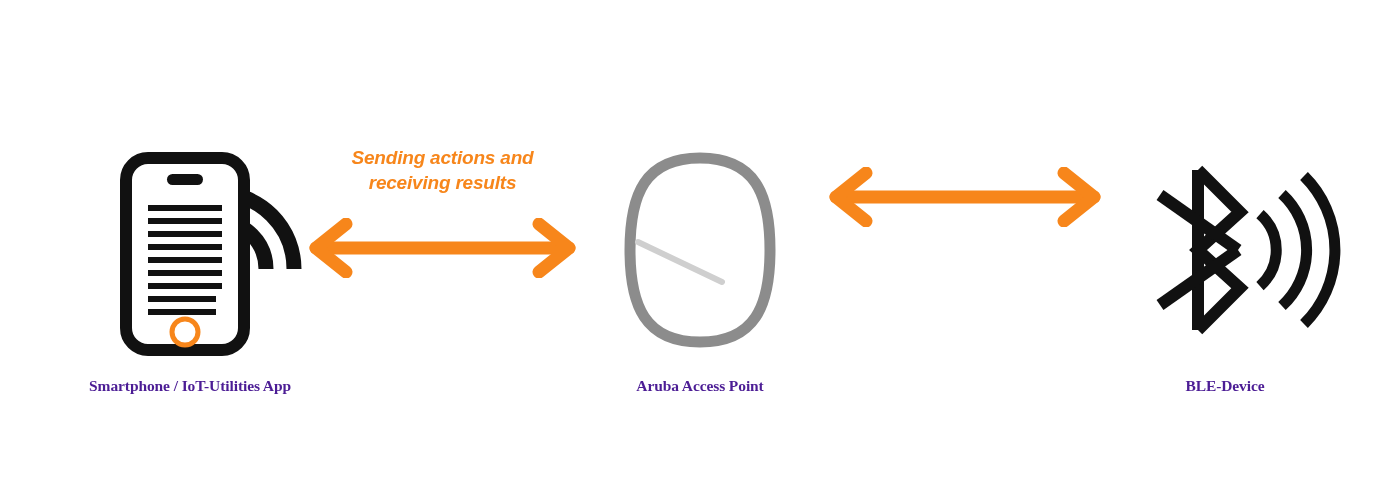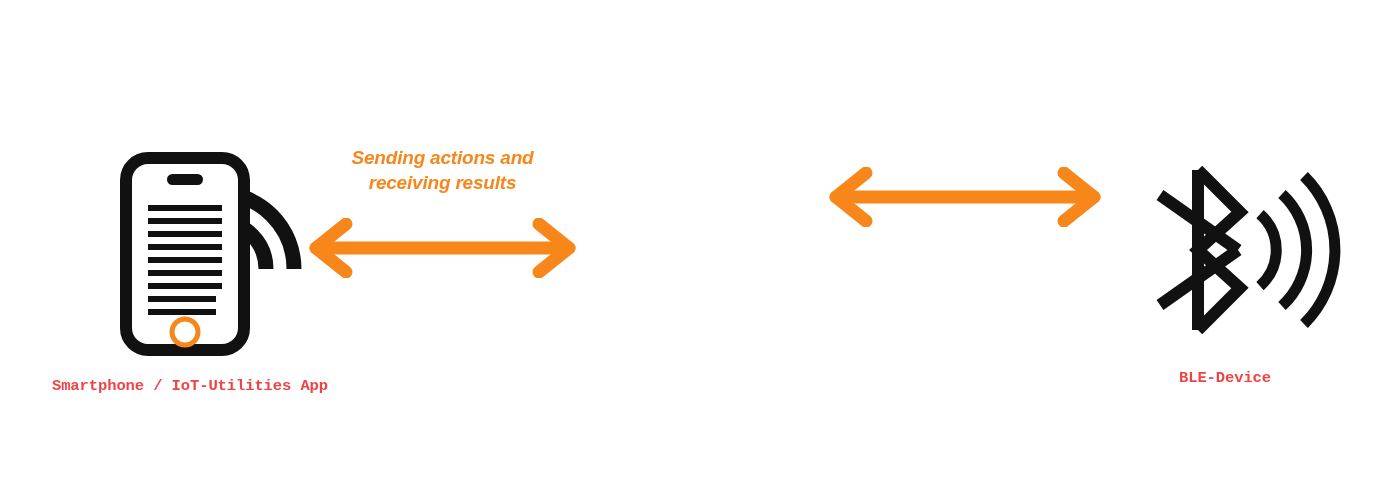--- a/index.html
+++ b/index.html
@@ -22,24 +22,24 @@
   .node {
     position: absolute;
     display: flex;
     flex-direction: column;
     align-items: center;
   }
   .node-art {
     position: relative;
   }
   .node-label {
-    font-family: Liberation Mono, monospace;
+    font-family: Liberation Serif, serif;
     font-weight: bold;
     font-size: 15.5px;
-    color: #ef4444;
+    color: #4c1d95;
     letter-spacing: -0.1px;
     white-space: nowrap;
     text-align: center;
   }
 
   
   #node-smartphone {
     left: 40px;
     top: 90px;
     width: 300px;
@@ -70,21 +70,21 @@
   #node-ble {
     left: 1090px;
     top: 90px;
     width: 270px;
   }
   #ble-art {
     width: 270px;
     height: 275px;
   }
   #node-ble .node-label {
-    margin-top: 4px;
+    margin-top: 12px;
   }
 
   
   .link {
     position: absolute;
     display: flex;
     flex-direction: column;
     align-items: center;
   }
   .link-caption {
@@ -159,20 +159,33 @@
 receiving results</div>
     <svg class="link-arrow" width="285" height="60" viewBox="0 0 285 60" xmlns="http://www.w3.org/2000/svg">
       <g fill="none" stroke="#F7861B" stroke-width="13" stroke-linecap="round" stroke-linejoin="round">
         <line x1="16" y1="30" x2="269" y2="30"></line>
         <polyline points="46,6 16,30 46,54"></polyline>
         <polyline points="239,6 269,30 239,54"></polyline>
       </g>
     </svg>
   </div>
 
+  <div class="node" id="node-accesspoint">
+    <div class="node-art" id="accesspoint-art">
+      <svg width="260" height="275" viewBox="0 0 260 275" xmlns="http://www.w3.org/2000/svg">
+        <path d="M 130 68
+                 C 185 68 200 104 200 160
+                 C 200 216 185 252 130 252
+                 C 75 252 60 216 60 160
+                 C 60 104 75 68 130 68 Z" fill="#ffffff" stroke="#8C8C8C" stroke-width="11"></path>
+        <line x1="68" y1="152" x2="152" y2="192" stroke="#CFCFCF" stroke-width="6" stroke-linecap="round"></line>
+      </svg>
+    </div>
+    <div class="node-label">Aruba Access Point</div>
+  </div>
 
   <div class="link" id="link-ap-ble">
     <svg class="link-arrow" width="290" height="60" viewBox="0 0 290 60" xmlns="http://www.w3.org/2000/svg">
       <g fill="none" stroke="#F7861B" stroke-width="13" stroke-linecap="round" stroke-linejoin="round">
         <line x1="16" y1="30" x2="274" y2="30"></line>
         <polyline points="46,6 16,30 46,54"></polyline>
         <polyline points="244,6 274,30 244,54"></polyline>
       </g>
     </svg>
   </div>

